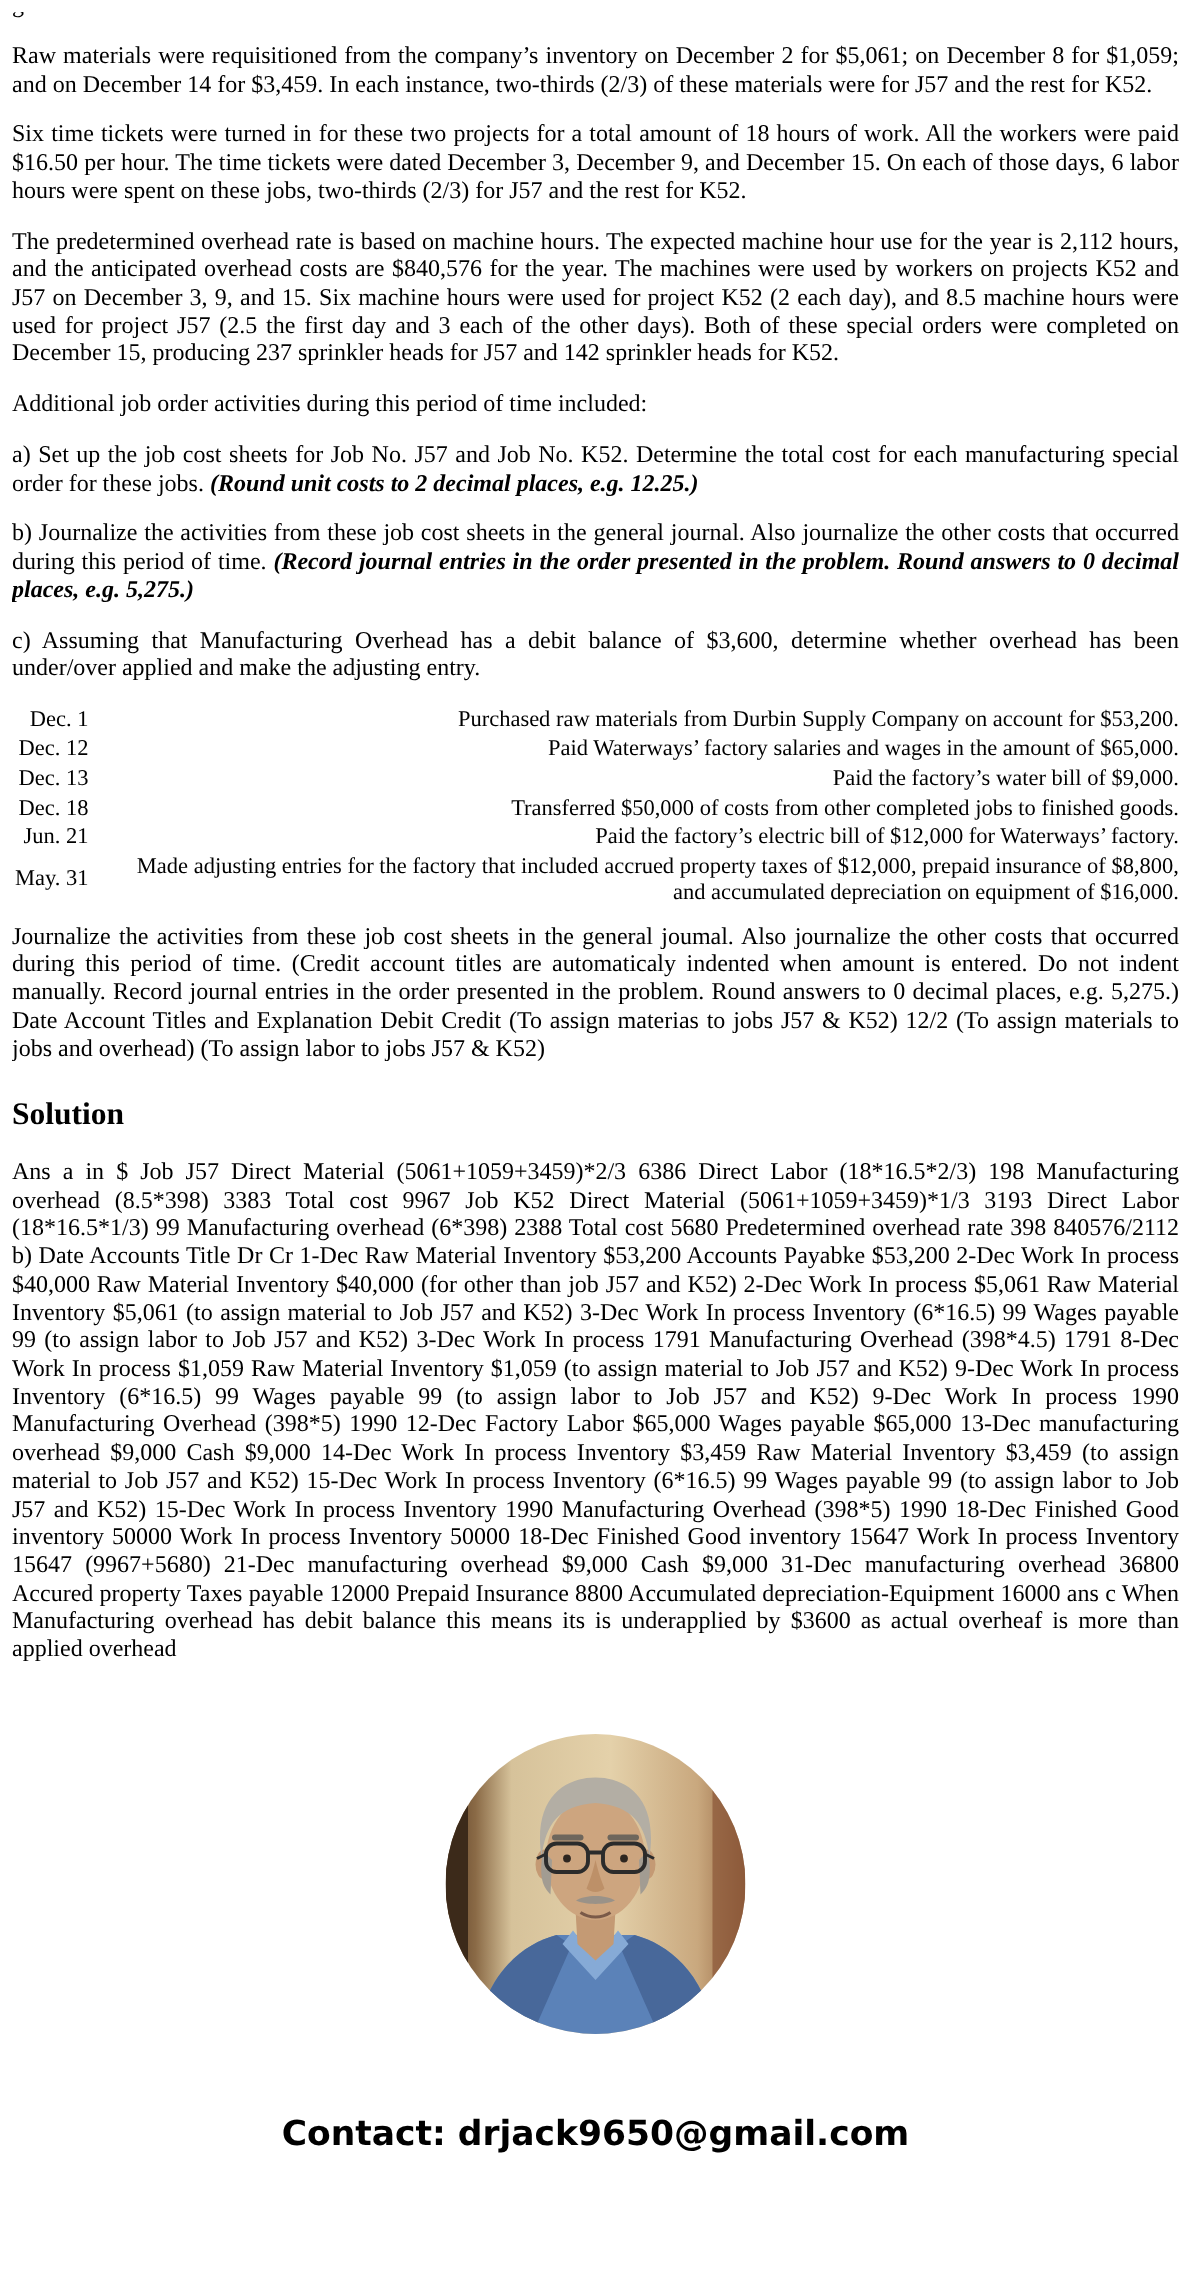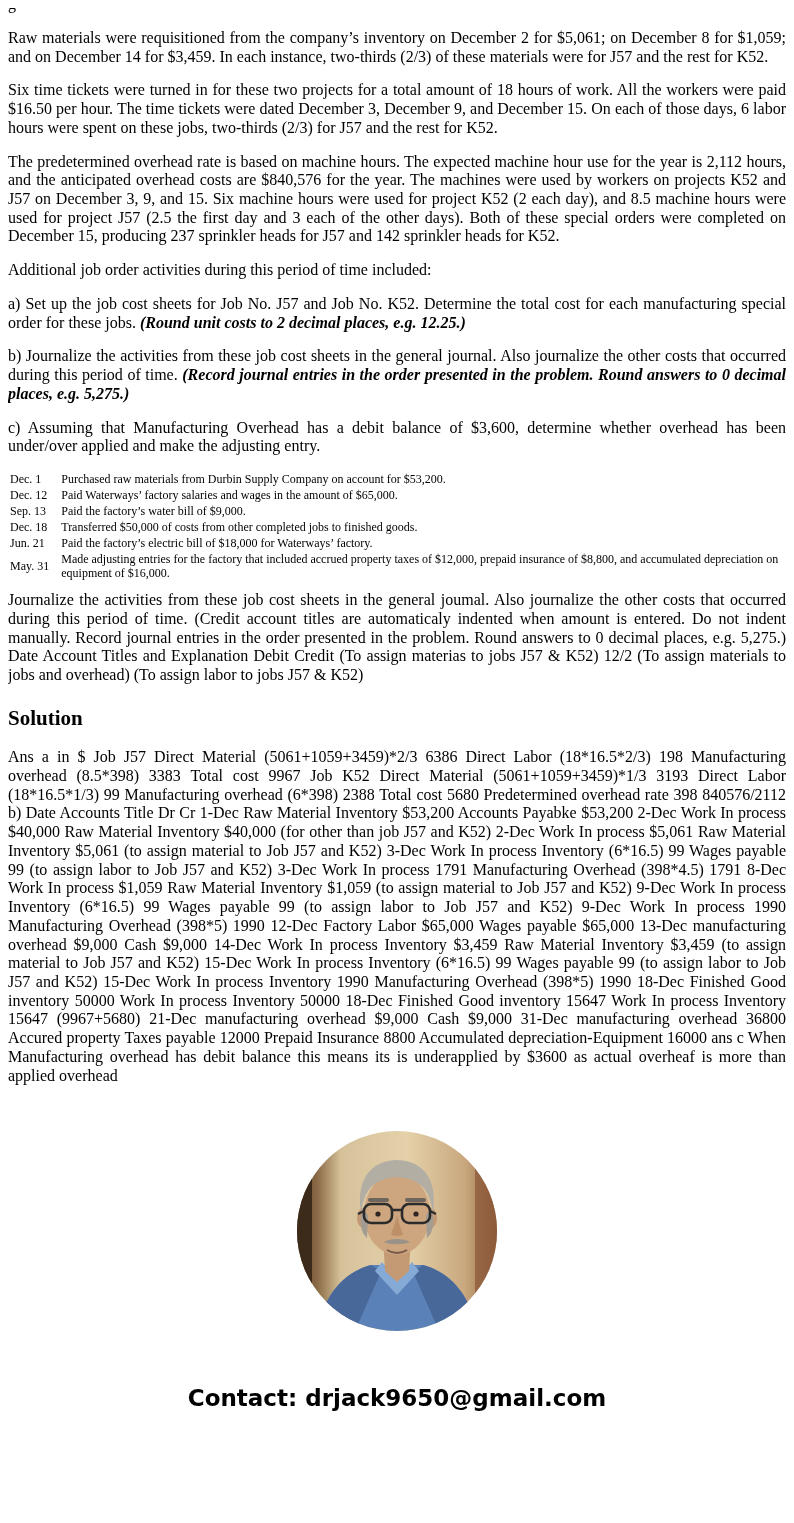--- a/index.html
+++ b/index.html
@@ -9,21 +9,21 @@
     font-family: "Liberation Serif", serif;
     font-size: 16px;
     line-height: 1.17;
     width: 778px;
   }
   .top-fragment { height: 6px; overflow: hidden; }
   .top-fragment span { display: block; margin-top: -13px; }
   p { margin: 15px 0; text-align: justify; }
   strong em { font-weight: bold; font-style: italic; }
   table.activities { border-collapse: collapse; margin: 14px 0 0 0; }
-  table.activities td { font-family: "Liberation Serif", serif; font-size: 12px; }
+  table.activities td { font-family: "Liberation Serif", serif; font-size: 15px; text-align: right; }
   td.date { white-space: nowrap; vertical-align: middle; padding: 1px 12px 1px 2px; }
   td.desc { padding: 1px 0; text-align: left; vertical-align: middle; }
   p.journalize { margin-top: 10px; }
   h2.solution-heading {
     font-family: "Liberation Serif", serif;
     font-size: 21px;
     font-weight: bold;
     margin: 21px 0 18px 0;
   }
   .avatar-wrap {
@@ -69,30 +69,30 @@
   <tbody>
     <tr>
       <td class="date">Dec. 1</td>
       <td class="desc">Purchased raw materials from Durbin Supply Company on account for $53,200.</td>
     </tr>
     <tr>
       <td class="date">Dec. 12</td>
       <td class="desc">Paid Waterways’ factory salaries and wages in the amount of $65,000.</td>
     </tr>
     <tr>
-      <td class="date">Sep. 13</td>
+      <td class="date">Dec. 13</td>
       <td class="desc">Paid the factory’s water bill of $9,000.</td>
     </tr>
     <tr>
       <td class="date">Dec. 18</td>
       <td class="desc">Transferred $50,000 of costs from other completed jobs to finished goods.</td>
     </tr>
     <tr>
       <td class="date">Jun. 21</td>
-      <td class="desc">Paid the factory’s electric bill of $18,000 for Waterways’ factory.</td>
+      <td class="desc">Paid the factory’s electric bill of $12,000 for Waterways’ factory.</td>
     </tr>
     <tr>
       <td class="date">May. 31</td>
       <td class="desc">Made adjusting entries for the factory that included accrued property taxes of $12,000, prepaid insurance of $8,800, and accumulated depreciation on equipment of $16,000.</td>
     </tr>
   </tbody>
 </table>
 
 <p class="journalize">Journalize the activities from these job cost sheets in the general joumal. Also journalize the other costs that occurred during this period of time. (Credit account titles are automaticaly indented when amount is entered. Do not indent manually. Record journal entries in the order presented in the problem. Round answers to 0 decimal places, e.g. 5,275.) Date Account Titles and Explanation Debit Credit (To assign materias to jobs J57 &amp; K52) 12/2 (To assign materials to jobs and overhead) (To assign labor to jobs J57 &amp; K52)</p>
 

